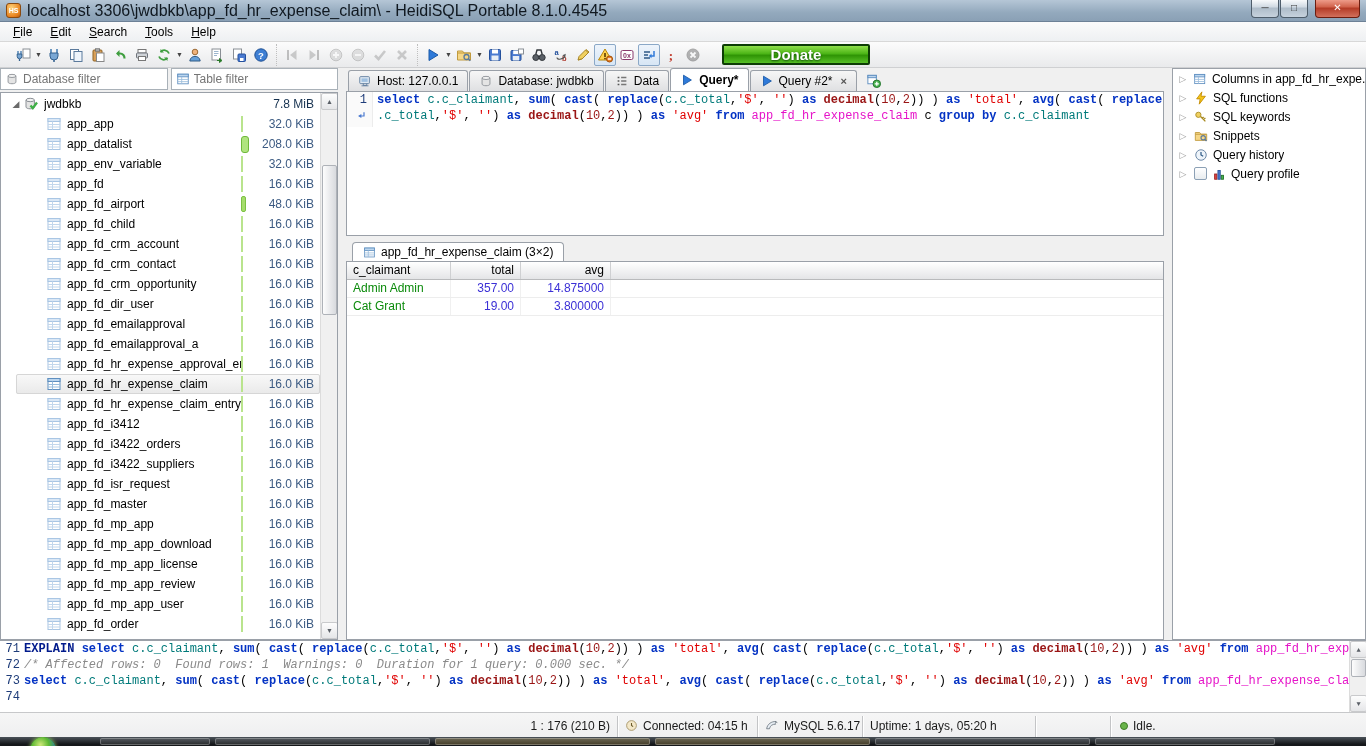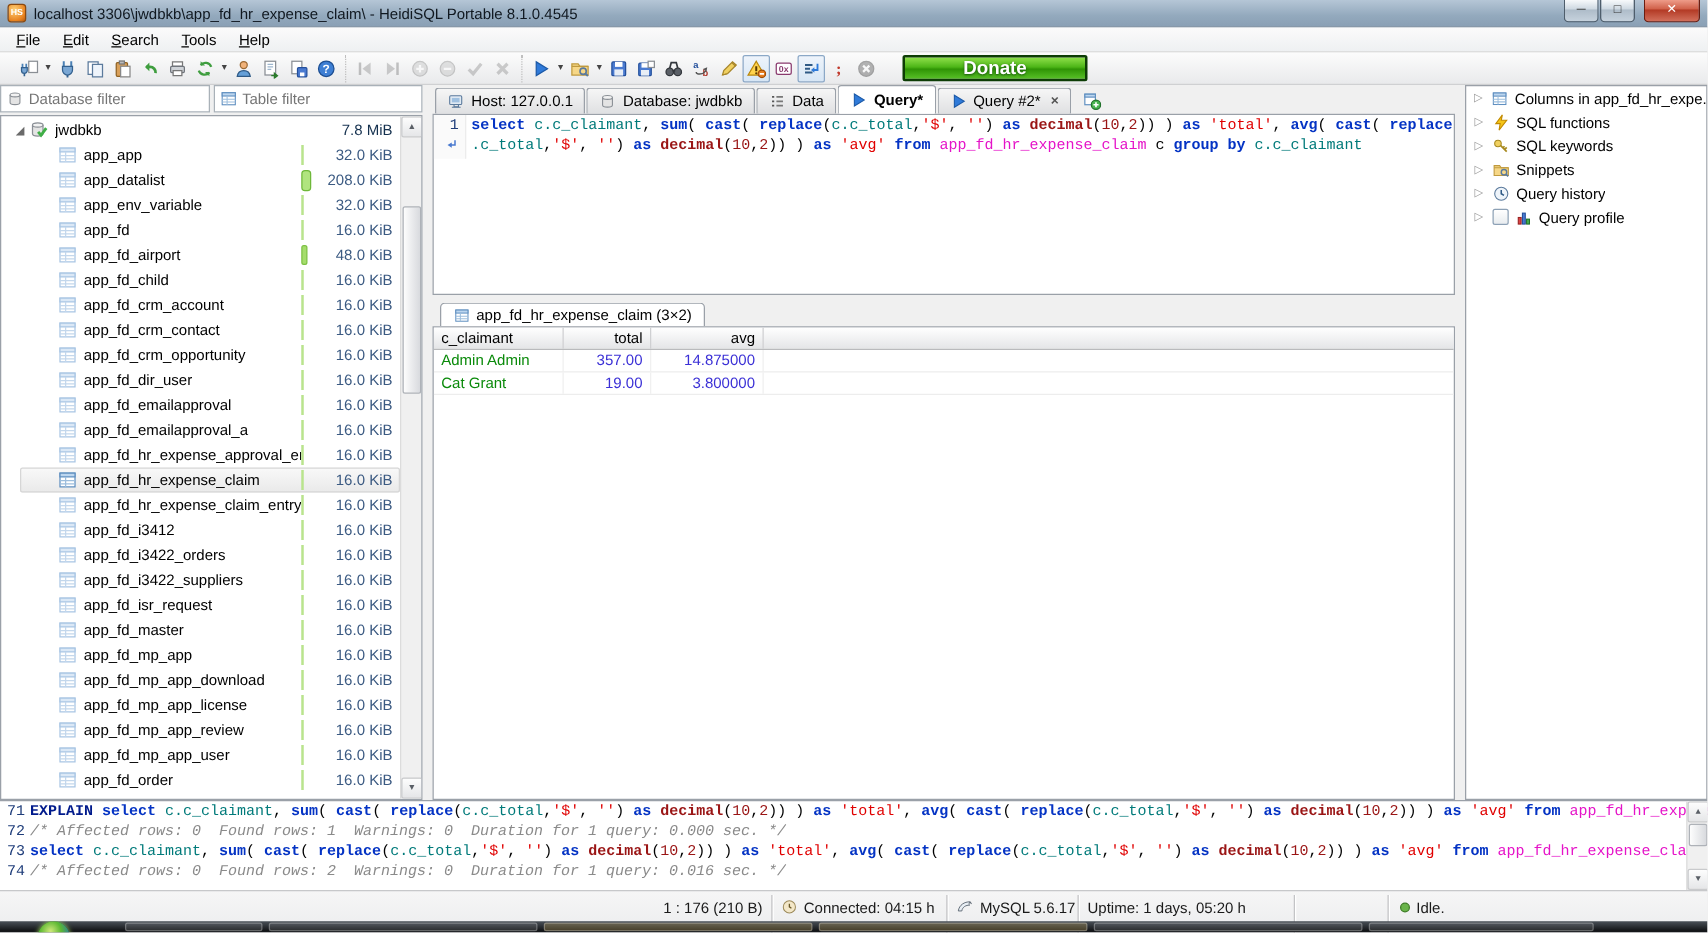--- a/index.html
+++ b/index.html
@@ -6,21 +6,21 @@
   html,body { width:1366px; height:746px; overflow:hidden; }
   body { font-family:"Liberation Sans","DejaVu Sans",sans-serif; font-size:12px; color:#000; background:#f0f0f0; }
   .window { position:relative; width:1366px; height:746px; background:#f0f0f0; }
 
   
   .titlebar { position:absolute; left:0; top:0; width:1366px; height:22px;
     background:linear-gradient(#b5c6d6,#93a9bd 60%,#8aa0b5); border-bottom:1px solid #6d8196;
     display:flex; align-items:center; padding:0 6px; }
   .app-icon { width:15px; height:15px; border-radius:3px; background:radial-gradient(circle at 35% 30%,#ffd37a,#e8821e 70%,#b35a10);
     color:#fff; font-size:7px; font-weight:bold; display:flex; align-items:center; justify-content:center; margin-right:6px; border:1px solid #8a4a10;}
-  .title-text { flex:1; font-size:12px; color:#101820; white-space:nowrap; overflow:hidden; }
+  .title-text { flex:1; font-size:16px; color:#101820; white-space:nowrap; overflow:hidden; }
   .win-controls { display:flex; gap:1px; margin-top:-4px; }
   .win-btn { width:28px; height:19px; border:1px solid #4e5d6b; border-top:none; border-radius:0 0 4px 4px;
     background:linear-gradient(#fdfeff,#cfd9e2 45%,#aebcc9 50%,#c6d2dd); display:flex; align-items:center; justify-content:center;
     font-size:10px; color:#333; }
   .win-btn.close { width:45px; background:linear-gradient(#f2a492,#d0614a 45%,#b33a25 50%,#d2705c); color:#fff; margin-left:6px; border-color:#6b1d10;}
   .win-btn span { line-height:1; }
 
   
   .menubar { position:absolute; left:0; top:22px; width:1366px; height:20px;
     background:linear-gradient(#fbfbfb,#eef0f2); border-bottom:1px solid #d8d8d8; display:flex; align-items:center; padding-left:4px; }
@@ -1019,21 +1019,21 @@
           <span class="rp-label">Query profile</span>
         </div>
       </div>
   </div>
 
   <div class="log-panel">
     <div id="logLines">
         <div class="log-line"><div class="log-gutter">71</div><div class="log-text"><span class="tk-expl">EXPLAIN</span><span class="tk-t"> </span><span class="tk-kw">select</span><span class="tk-t"> </span><span class="tk-id">c.c_claimant</span><span class="tk-t">, </span><span class="tk-kw">sum</span><span class="tk-t">( </span><span class="tk-kw">cast</span><span class="tk-t">( </span><span class="tk-kw">replace</span><span class="tk-t">(</span><span class="tk-id">c.c_total</span><span class="tk-t">,</span><span class="tk-str">'$'</span><span class="tk-t">, </span><span class="tk-str">''</span><span class="tk-t">) </span><span class="tk-kw">as</span><span class="tk-t"> </span><span class="tk-typ">decimal</span><span class="tk-t">(</span><span class="tk-num">10</span><span class="tk-t">,</span><span class="tk-num">2</span><span class="tk-t">)) ) </span><span class="tk-kw">as</span><span class="tk-t"> </span><span class="tk-str">'total'</span><span class="tk-t">, </span><span class="tk-kw">avg</span><span class="tk-t">( </span><span class="tk-kw">cast</span><span class="tk-t">( </span><span class="tk-kw">replace</span><span class="tk-t">(</span><span class="tk-id">c.c_total</span><span class="tk-t">,</span><span class="tk-str">'$'</span><span class="tk-t">, </span><span class="tk-str">''</span><span class="tk-t">) </span><span class="tk-kw">as</span><span class="tk-t"> </span><span class="tk-typ">decimal</span><span class="tk-t">(</span><span class="tk-num">10</span><span class="tk-t">,</span><span class="tk-num">2</span><span class="tk-t">)) ) </span><span class="tk-kw">as</span><span class="tk-t"> </span><span class="tk-str">'avg'</span><span class="tk-t"> </span><span class="tk-kw">from</span><span class="tk-t"> </span><span class="tk-tbl">app_fd_hr_expense_claim</span></div></div>
         <div class="log-line"><div class="log-gutter">72</div><div class="log-text"><span class="tk-cmt">/* Affected rows: 0  Found rows: 1  Warnings: 0  Duration for 1 query: 0.000 sec. */</span></div></div>
         <div class="log-line"><div class="log-gutter">73</div><div class="log-text"><span class="tk-kw">select</span><span class="tk-t"> </span><span class="tk-id">c.c_claimant</span><span class="tk-t">, </span><span class="tk-kw">sum</span><span class="tk-t">( </span><span class="tk-kw">cast</span><span class="tk-t">( </span><span class="tk-kw">replace</span><span class="tk-t">(</span><span class="tk-id">c.c_total</span><span class="tk-t">,</span><span class="tk-str">'$'</span><span class="tk-t">, </span><span class="tk-str">''</span><span class="tk-t">) </span><span class="tk-kw">as</span><span class="tk-t"> </span><span class="tk-typ">decimal</span><span class="tk-t">(</span><span class="tk-num">10</span><span class="tk-t">,</span><span class="tk-num">2</span><span class="tk-t">)) ) </span><span class="tk-kw">as</span><span class="tk-t"> </span><span class="tk-str">'total'</span><span class="tk-t">, </span><span class="tk-kw">avg</span><span class="tk-t">( </span><span class="tk-kw">cast</span><span class="tk-t">( </span><span class="tk-kw">replace</span><span class="tk-t">(</span><span class="tk-id">c.c_total</span><span class="tk-t">,</span><span class="tk-str">'$'</span><span class="tk-t">, </span><span class="tk-str">''</span><span class="tk-t">) </span><span class="tk-kw">as</span><span class="tk-t"> </span><span class="tk-typ">decimal</span><span class="tk-t">(</span><span class="tk-num">10</span><span class="tk-t">,</span><span class="tk-num">2</span><span class="tk-t">)) ) </span><span class="tk-kw">as</span><span class="tk-t"> </span><span class="tk-str">'avg'</span><span class="tk-t"> </span><span class="tk-kw">from</span><span class="tk-t"> </span><span class="tk-tbl">app_fd_hr_expense_claim</span><span class="tk-t"> c </span></div></div>
-        <div class="log-line"><div class="log-gutter">74</div><div class="log-text"><span class="tk-cmt">/* Affected rows: 0  Found rows: 2  Warnings: 0  Duration for 1 query: 0.016 sec. */</span></div></div>
+        <div class="log-line"><div class="log-gutter">74</div></div>
       </div>
     <div class="vscroll" style="border-left:1px solid #dcdcdc;">
       <div class="arr up">▲</div>
       <div class="thumb" style="top:18px;height:18px;"></div>
       <div class="arr down">▼</div>
     </div>
   </div>
 
   <div class="statusbar">
     <div class="sb-item" style="left:500px;width:110px;justify-content:flex-end;">

